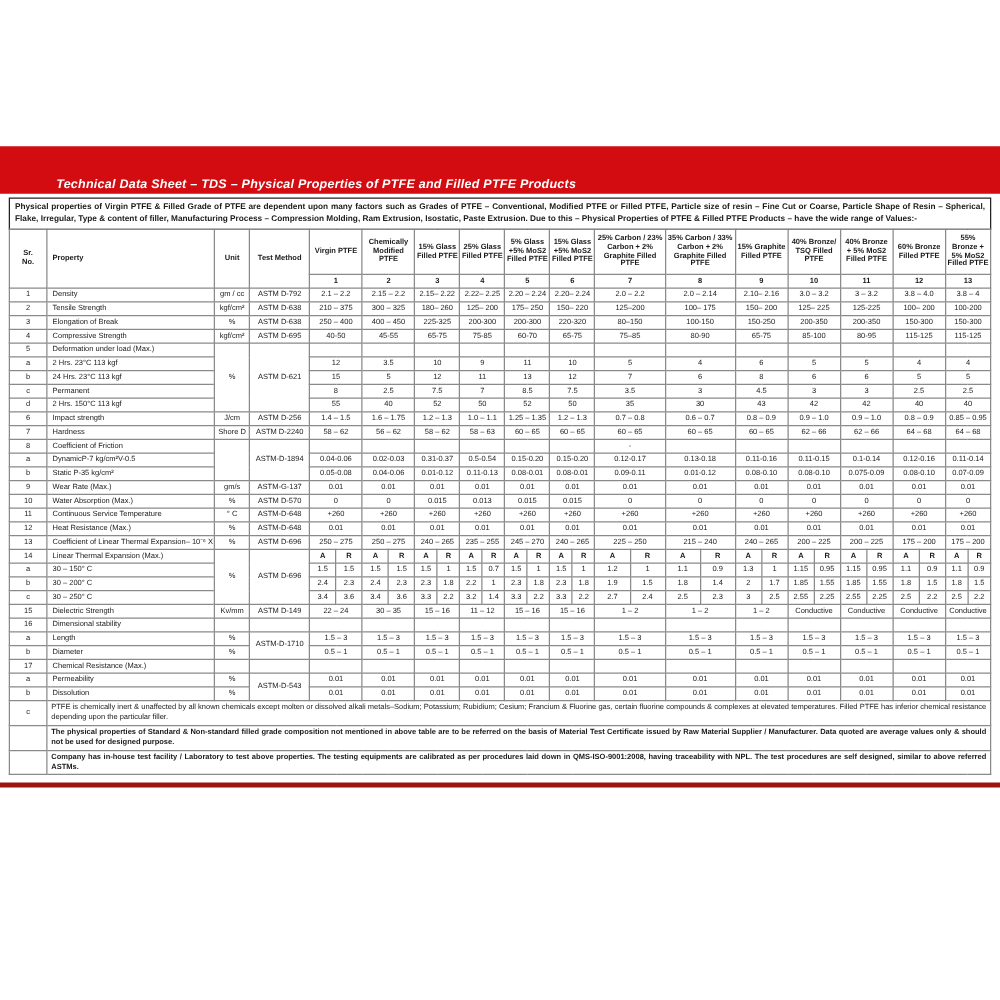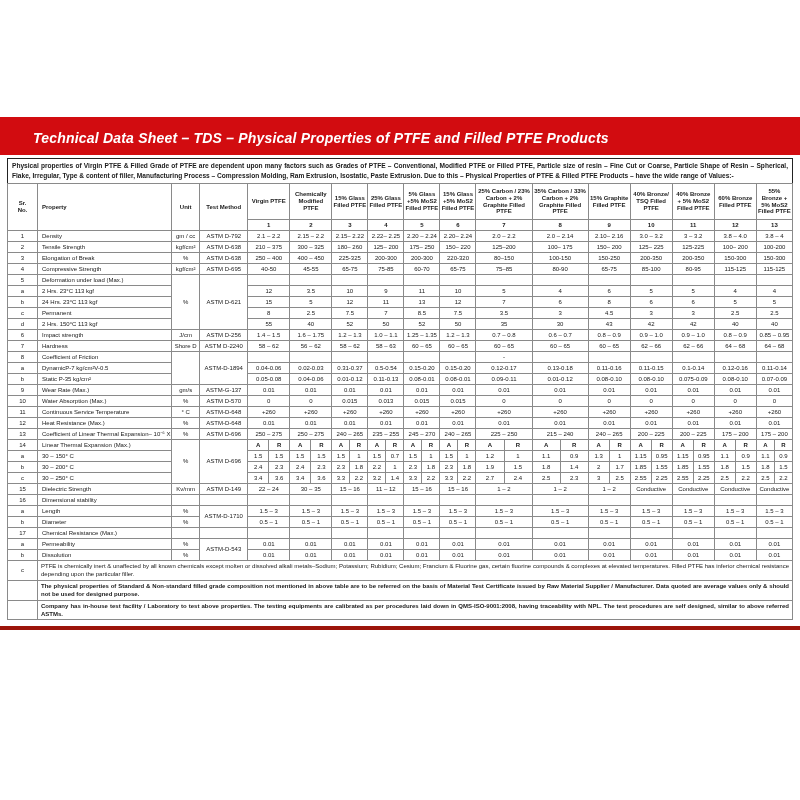--- a/index.html
+++ b/index.html
@@ -2,21 +2,21 @@
 <html><head>
 <meta charset="utf-8">
 <style>
   html,body{margin:0;padding:0;}
   body{
     width:800px;height:800px;background:#ffffff;position:relative;overflow:hidden;
     font-family:"Liberation Sans", sans-serif;color:#1a1a1a;
   }
   .band{position:absolute;left:0;top:117px;width:800px;height:38px;background:#d20c10;}
   .band .title{
-    margin:3px;padding:10px 0 0 30px;color:#ffffff;font-size:14px;font-weight:bold;
+    margin:15px;padding:10px 0 0 30px;color:#ffffff;font-size:10px;font-weight:bold;
     font-style:italic;letter-spacing:.2px;white-space:nowrap;
   }
   .intro{
     position:absolute;left:7px;top:158px;width:776px;border:1px solid #222;
     padding:2px 4px;font-size:6.6px;font-weight:bold;line-height:1.55;text-align:justify;
   }
   .tablewrap{position:absolute;left:7px;top:183px;width:786px;}
   table{border-collapse:collapse;table-layout:fixed;width:786px;}
   td,th{
     border:1px solid #8a8a8a;box-sizing:border-box;font-size:6px;line-height:1.15;

